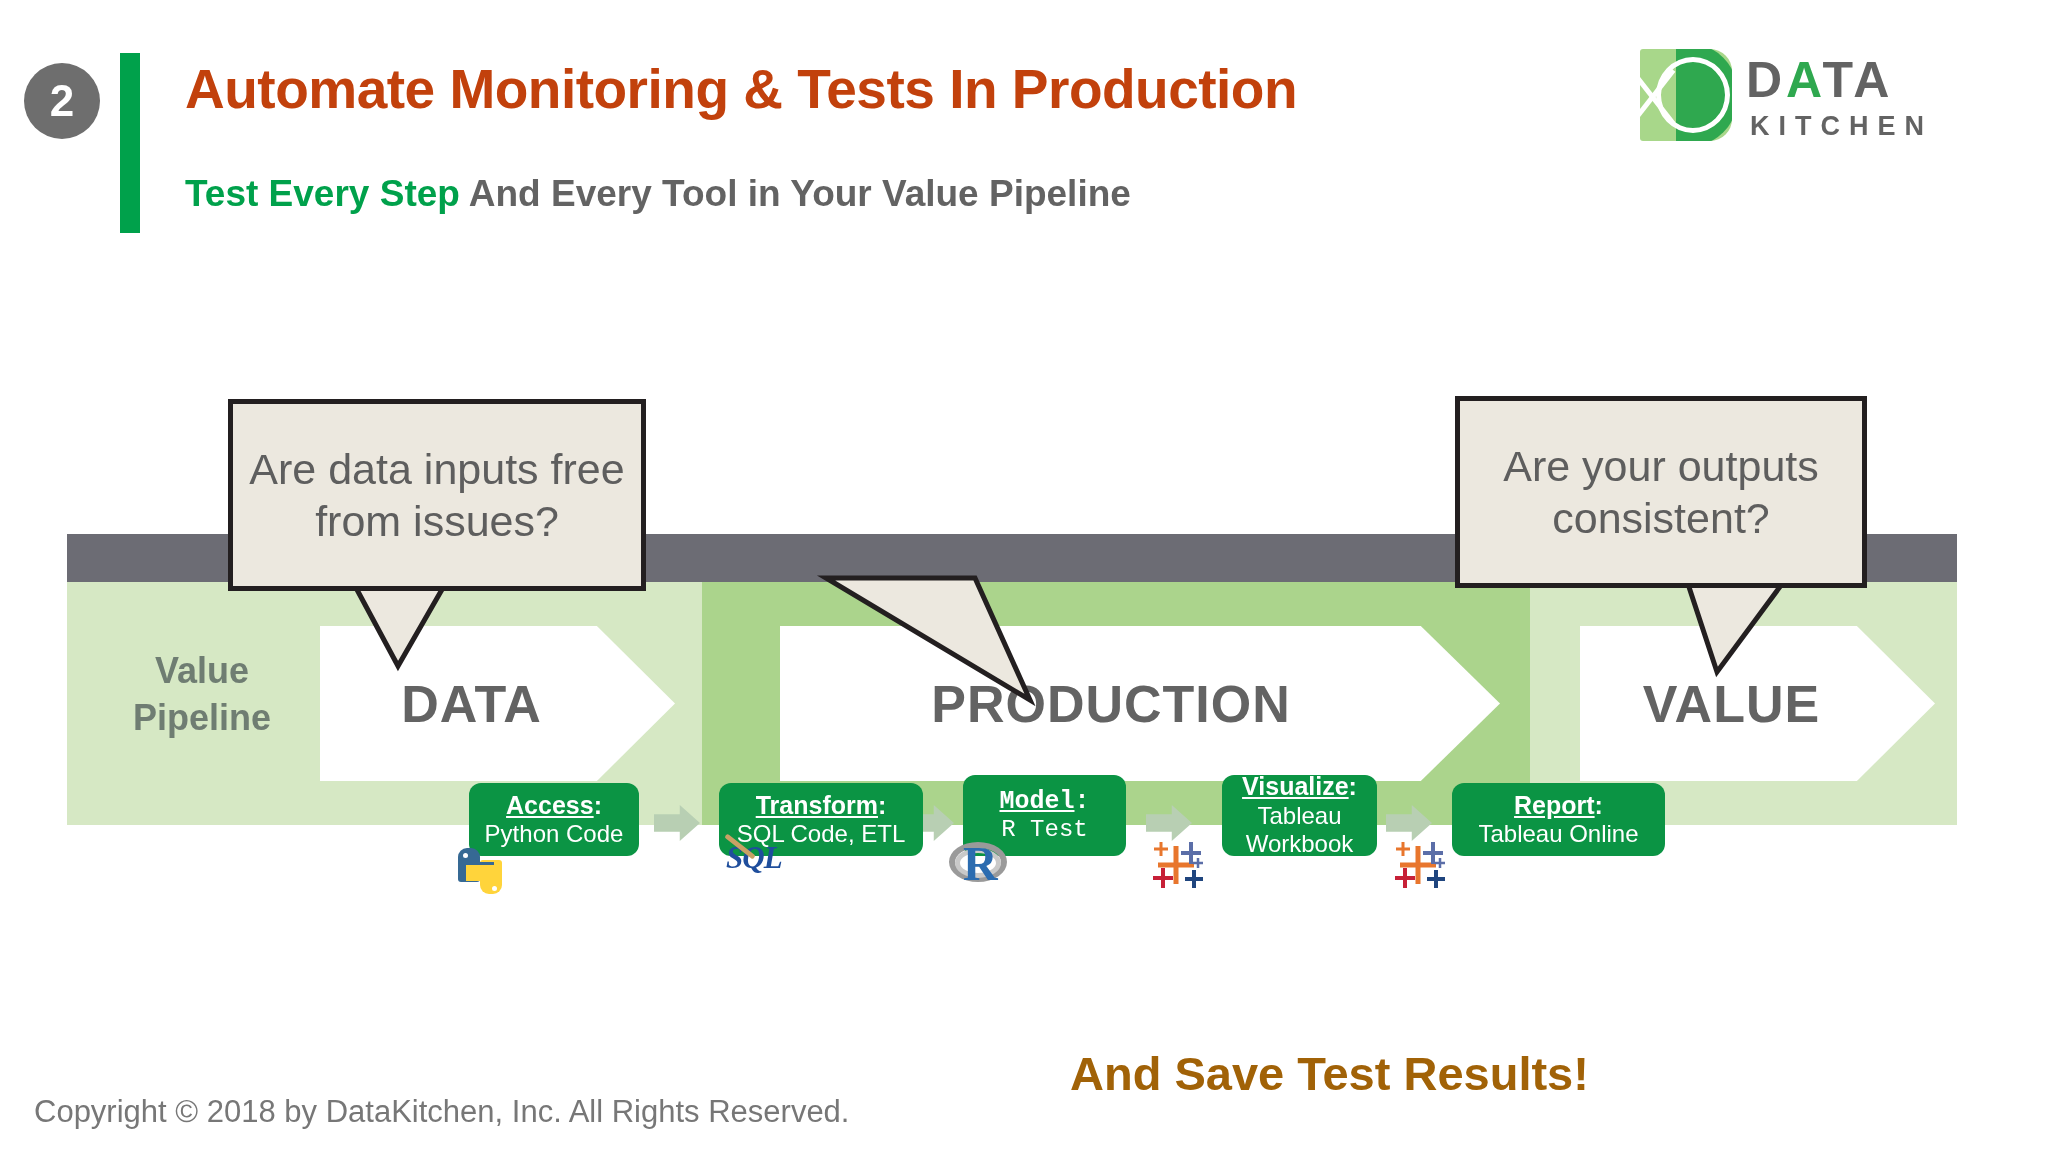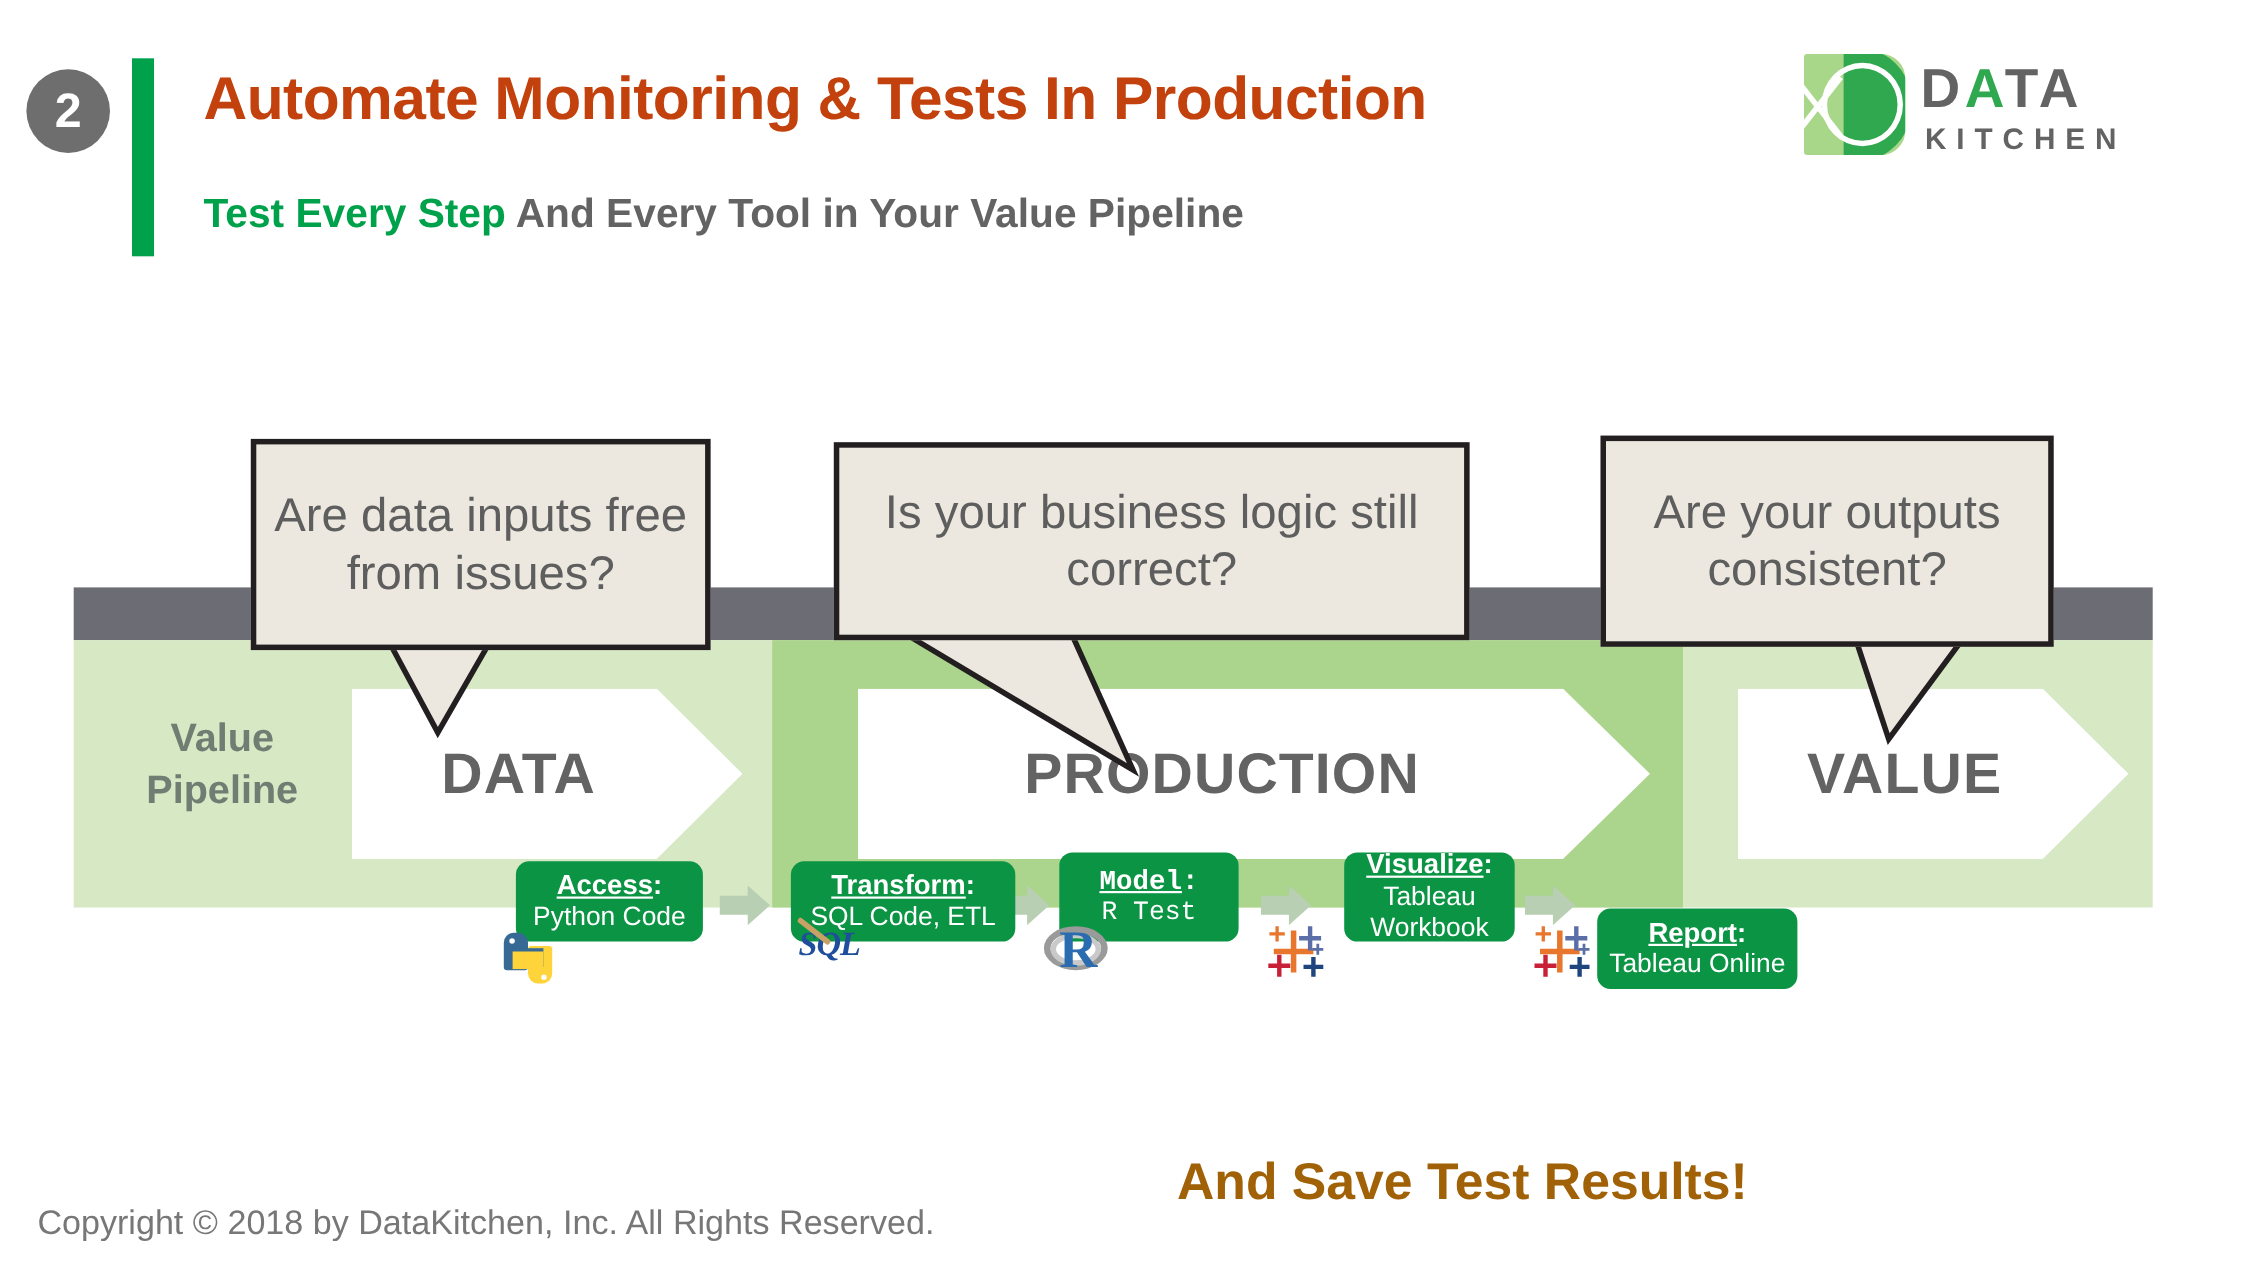--- a/index.html
+++ b/index.html
@@ -128,21 +128,21 @@
     display:flex; flex-direction:column; align-items:center; justify-content:center;
     line-height:1.18; padding:4px 8px;
   }
   .tool .hd { font-size:25px; font-weight:bold; }
   .tool .hd u { text-decoration:underline; }
   .tool .bd { font-size:24px; }
   .t1 { left:469px; top:783px; width:170px; height:73px; }
   .t2 { left:719px; top:783px; width:204px; height:73px; }
   .t3 { left:963px; top:775px; width:163px; height:81px;font-family:Liberation Mono, monospace; }
   .t4 { left:1222px; top:775px; width:155px; height:81px; }
-  .t5 { left:1452px; top:826px; width:182px; height:73px; }
+  .t5 { left:1452px; top:783px; width:213px; height:73px; }
 
   
   .arrow-sm {
     position:absolute; width:46px; height:36px; background:#b8cfb3;
     clip-path: polygon(0 26%, 56% 26%, 56% 0, 100% 50%, 56% 100%, 56% 74%, 0 74%);
   }
   .a1 { left:654px; top:805px; }
   .a2 { left:908px; top:805px; }
   .a3 { left:1146px; top:805px; }
   .a4 { left:1386px; top:805px; }
@@ -229,21 +229,20 @@
   <div class="chev chev-prod">PRODUCTION</div>
   <div class="chev chev-value">VALUE</div>
 
   <svg class="tail-svg" style="left:0;top:0;width:2048px;height:1152px;">
     <polygon points="355,586 444,586 398,666" fill="#ece8df" stroke="#231f20" stroke-width="5"></polygon>
     <polygon points="826,578 975,578 1030,700" fill="#ece8df" stroke="#231f20" stroke-width="5"></polygon>
     <polygon points="1688,584 1782,584 1717,672" fill="#ece8df" stroke="#231f20" stroke-width="5"></polygon>
   </svg>
 
   <div class="bubble b1">Are data inputs free from issues?</div>
-  <div class="bubble b2">Is your business logic still correct?</div>
   <div class="bubble b3">Are your outputs consistent?</div>
 
   <div class="arrow-sm a1"></div>
   <div class="arrow-sm a2"></div>
   <div class="arrow-sm a3"></div>
   <div class="arrow-sm a4"></div>
 
   <div class="tool t1">
     <div class="hd"><u>Access</u><span>:</span></div>
     <div class="bd">Python Code</div>

